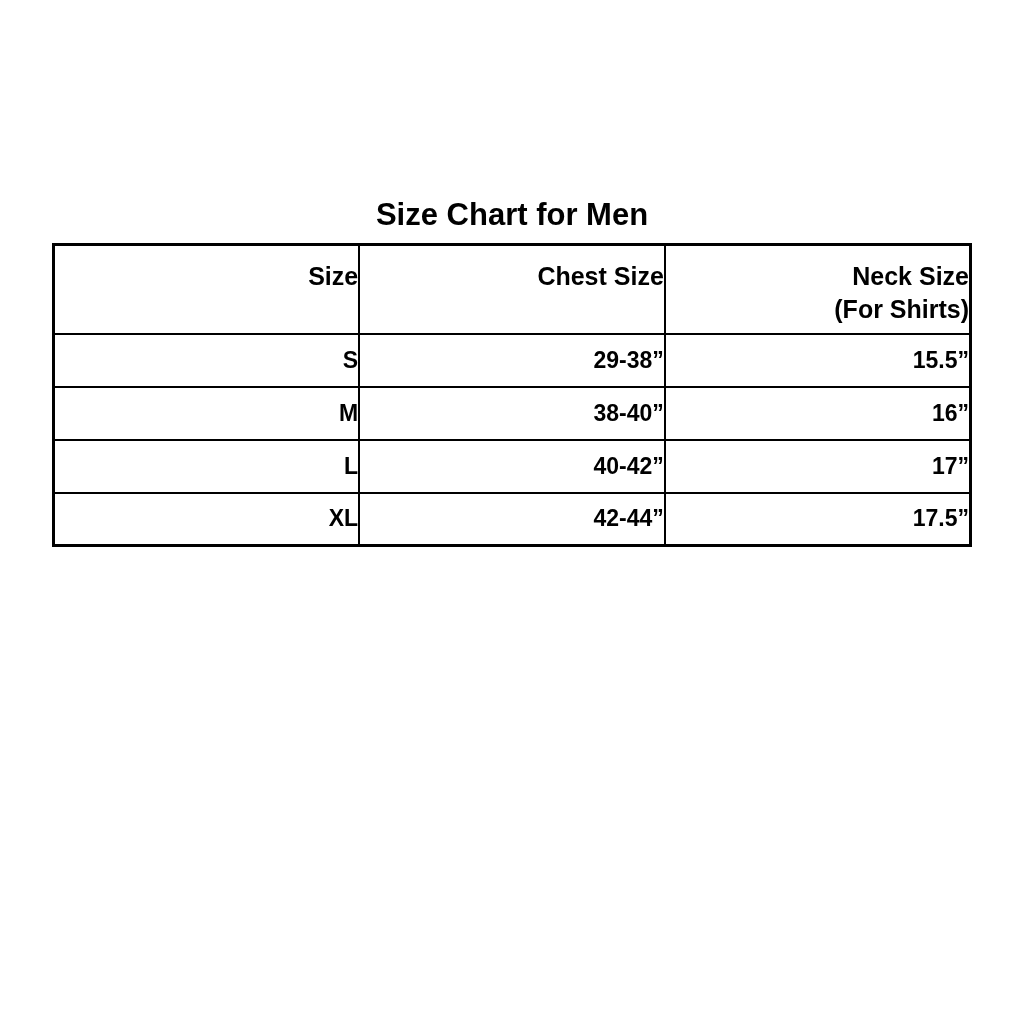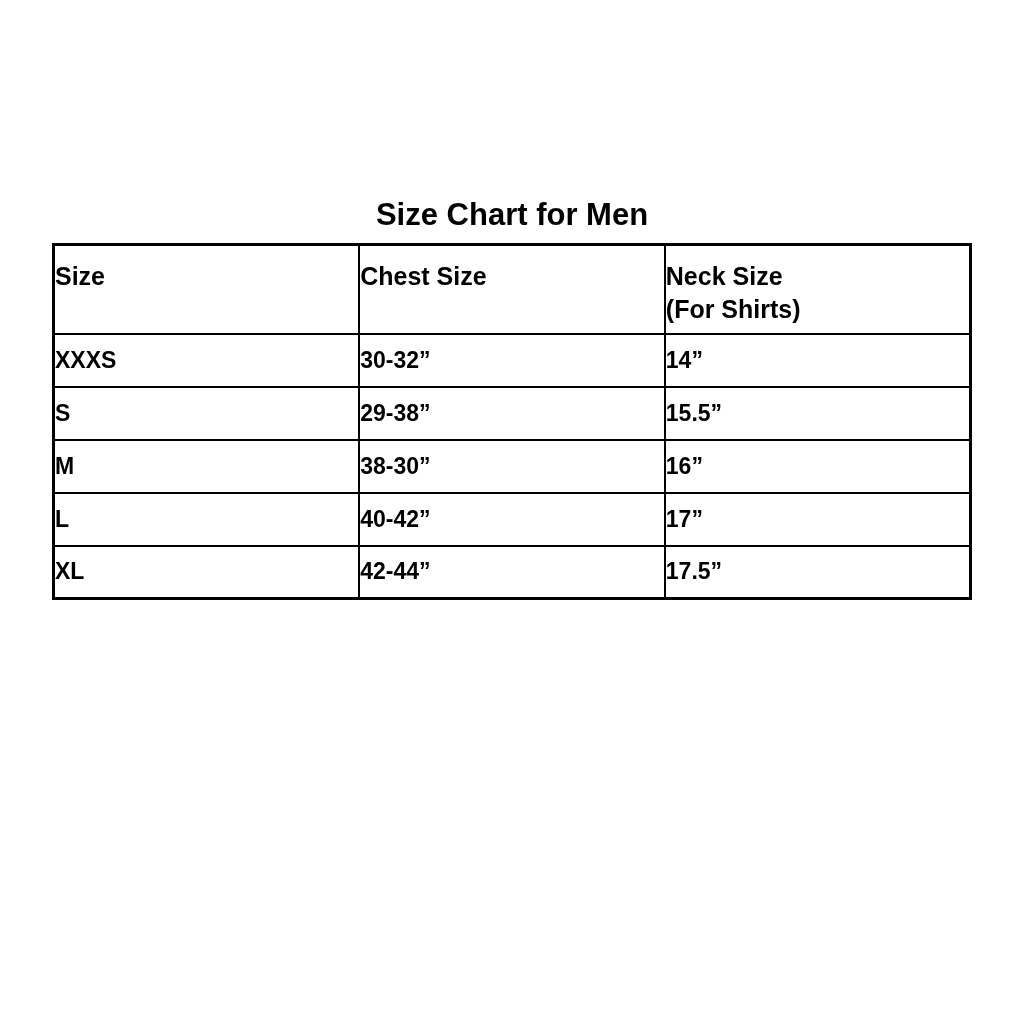--- a/index.html
+++ b/index.html
@@ -29,21 +29,21 @@
     position: absolute;
     left: 52px; top: 243px;
     width: 920px;
     border-collapse: collapse;
     table-layout: fixed;
     border: 3px solid #000000;
   }
   table.size-table th,
   table.size-table td {
     border: 2px solid #000000;
-    text-align: left;
+    text-align: right;
     font-weight: bold;
     background: #ffffff;
   }
   table.size-table th {
     height: 89px;
     vertical-align: top;
     padding-top: 14px;
     font-size: 25px;
     line-height: 33px;
   }
@@ -70,32 +70,27 @@
           <div>Chest Size</div>
         </th>
         <th>
           <div>Neck Size</div>
           <div>(For Shirts)</div>
         </th>
       </tr>
     </thead>
     <tbody>
       <tr>
-        <td>XXXS</td>
-        <td>30-32”</td>
-        <td>14”</td>
-      </tr>
-      <tr>
         <td>S</td>
         <td>29-38”</td>
         <td>15.5”</td>
       </tr>
       <tr>
         <td>M</td>
-        <td>38-30”</td>
+        <td>38-40”</td>
         <td>16”</td>
       </tr>
       <tr>
         <td>L</td>
         <td>40-42”</td>
         <td>17”</td>
       </tr>
       <tr>
         <td>XL</td>
         <td>42-44”</td>

